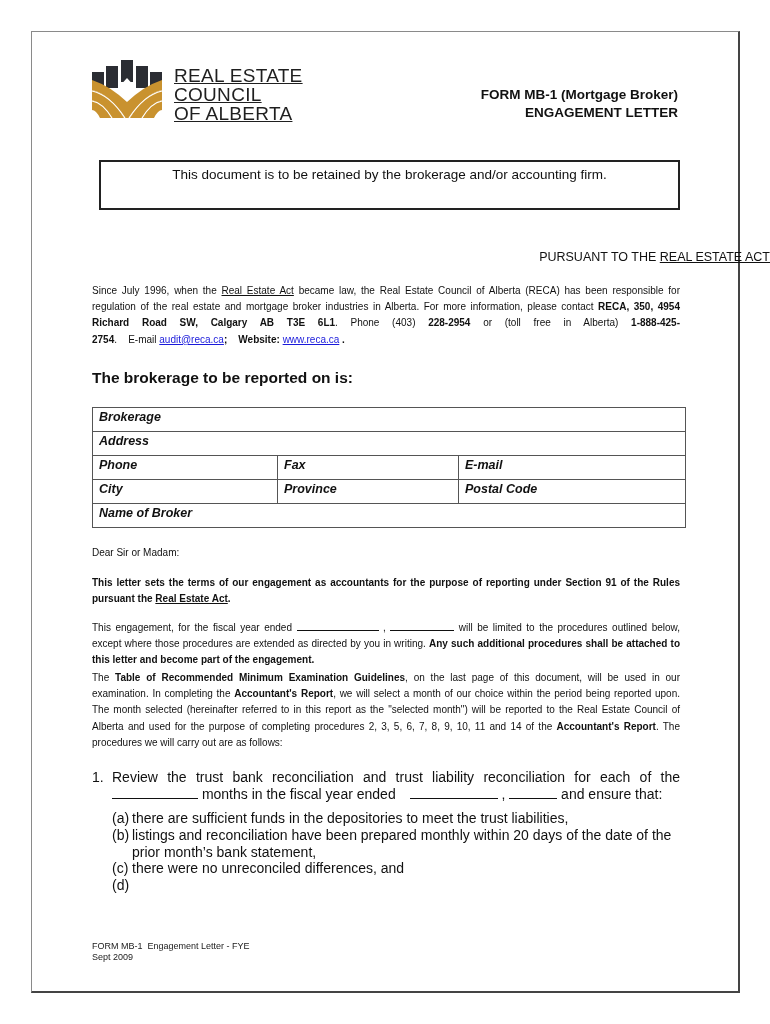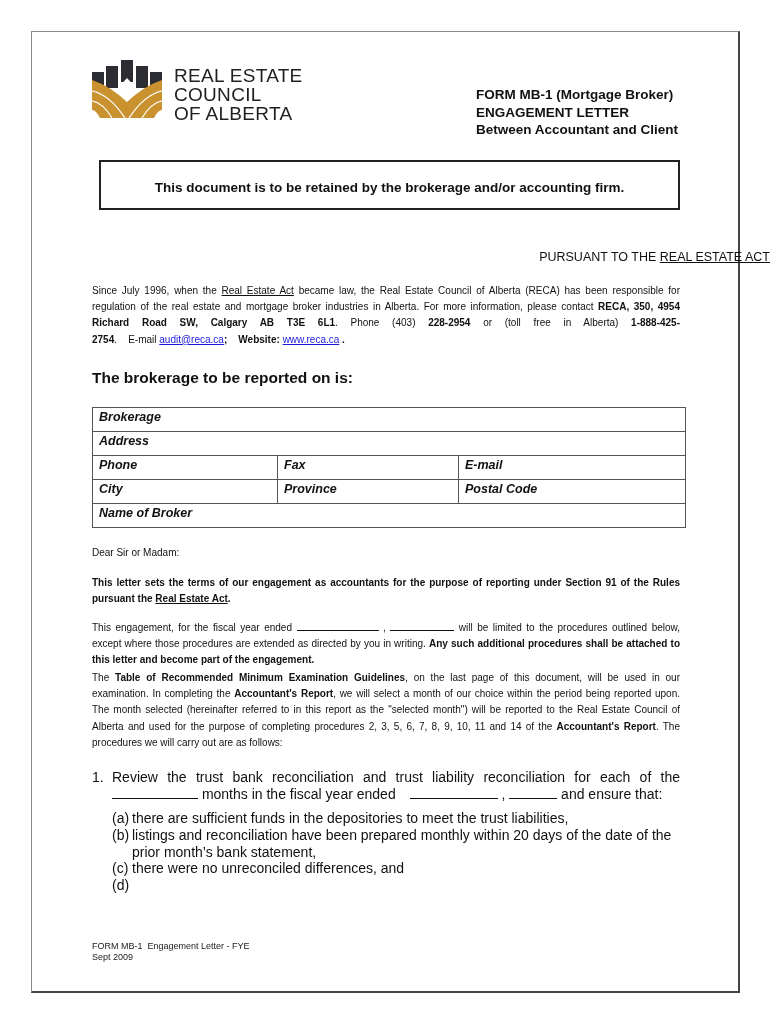--- a/index.html
+++ b/index.html
@@ -11,31 +11,31 @@
       border: 1px solid #8a8a8a; border-right: 2px solid #444; border-bottom: 2px solid #444;
       background: #fff;
     }
 
     .logo { position: absolute; left: 90px; top: 58px; width: 200px; height: 70px; }
     .logo svg { position: absolute; left: 0; top: 0; }
     .logo-text {
       position: absolute; left: 84px; top: 8px; font-size: 19px; line-height: 19px;
       font-weight: normal; color: #1f1f1f; letter-spacing: 0.3px;
     }
-    .logo-text div { white-space: nowrap; }
+    .logo-text div { white-space: nowrap; text-decoration: underline; }
 
     .form-title {
-      position: absolute; right: 92px; top: 86px; text-align: left;
+      position: absolute; right: 92px; top: 86px; text-align: right;
       font-weight: bold; font-size: 13.5px; line-height: 17.5px;
     }
 
     .notice-box {
       position: absolute; left: 99px; top: 160px; width: 581px; height: 50px;
-      border: 2px solid #222; text-align: center; font-weight: bold;
-      font-size: 13.5px; line-height: 18px; padding-top: 17px;
+      border: 2px solid #222; text-align: center; font-weight: normal;
+      font-size: 13.5px; line-height: 18px; padding-top: 4px;
     }
 
     .pursuant {
       position: absolute; left: 0; width: 770px; top: 250px; text-align: right; font-size: 12.5px;
     }
     .u { text-decoration: underline; }
 
     .para {
       position: absolute; left: 92px; width: 588px; font-size: 10px; line-height: 16.2px;
       text-align: justify;
@@ -100,21 +100,20 @@
   <div class="logo-text">
     <div>REAL ESTATE</div>
     <div>COUNCIL</div>
     <div>OF ALBERTA</div>
   </div>
 </div>
 
 <div class="form-title">
   <div>FORM MB-1 (Mortgage Broker)</div>
   <div>ENGAGEMENT LETTER</div>
-  <div>Between Accountant and Client</div>
 </div>
 
 <div class="notice-box">
   <div>This document is to be retained by the brokerage and/or accounting firm.</div>
 </div>
 
 <div class="pursuant"><span>PURSUANT TO THE </span><span class="u">REAL ESTATE ACT</span></div>
 
 <div class="para" style="top:283px;"><span>Since July 1996, when the </span><span class="u">Real Estate Act</span><span> became law, the Real Estate Council of Alberta (RECA) has been responsible for regulation of the real estate and mortgage broker industries in Alberta. For more information, please contact </span><b>RECA, 350, 4954 Richard Road SW, Calgary AB T3E 6L1</b><span>. Phone (403) </span><b>228-2954</b><span> or (toll free in Alberta) </span><b>1-888-425-2754</b><span style="white-space:pre">.    E-mail </span><a class="link">audit@reca.ca</a><b style="white-space:pre">;    Website: </b><a class="link">www.reca.ca</a><b> .</b></div>
 

